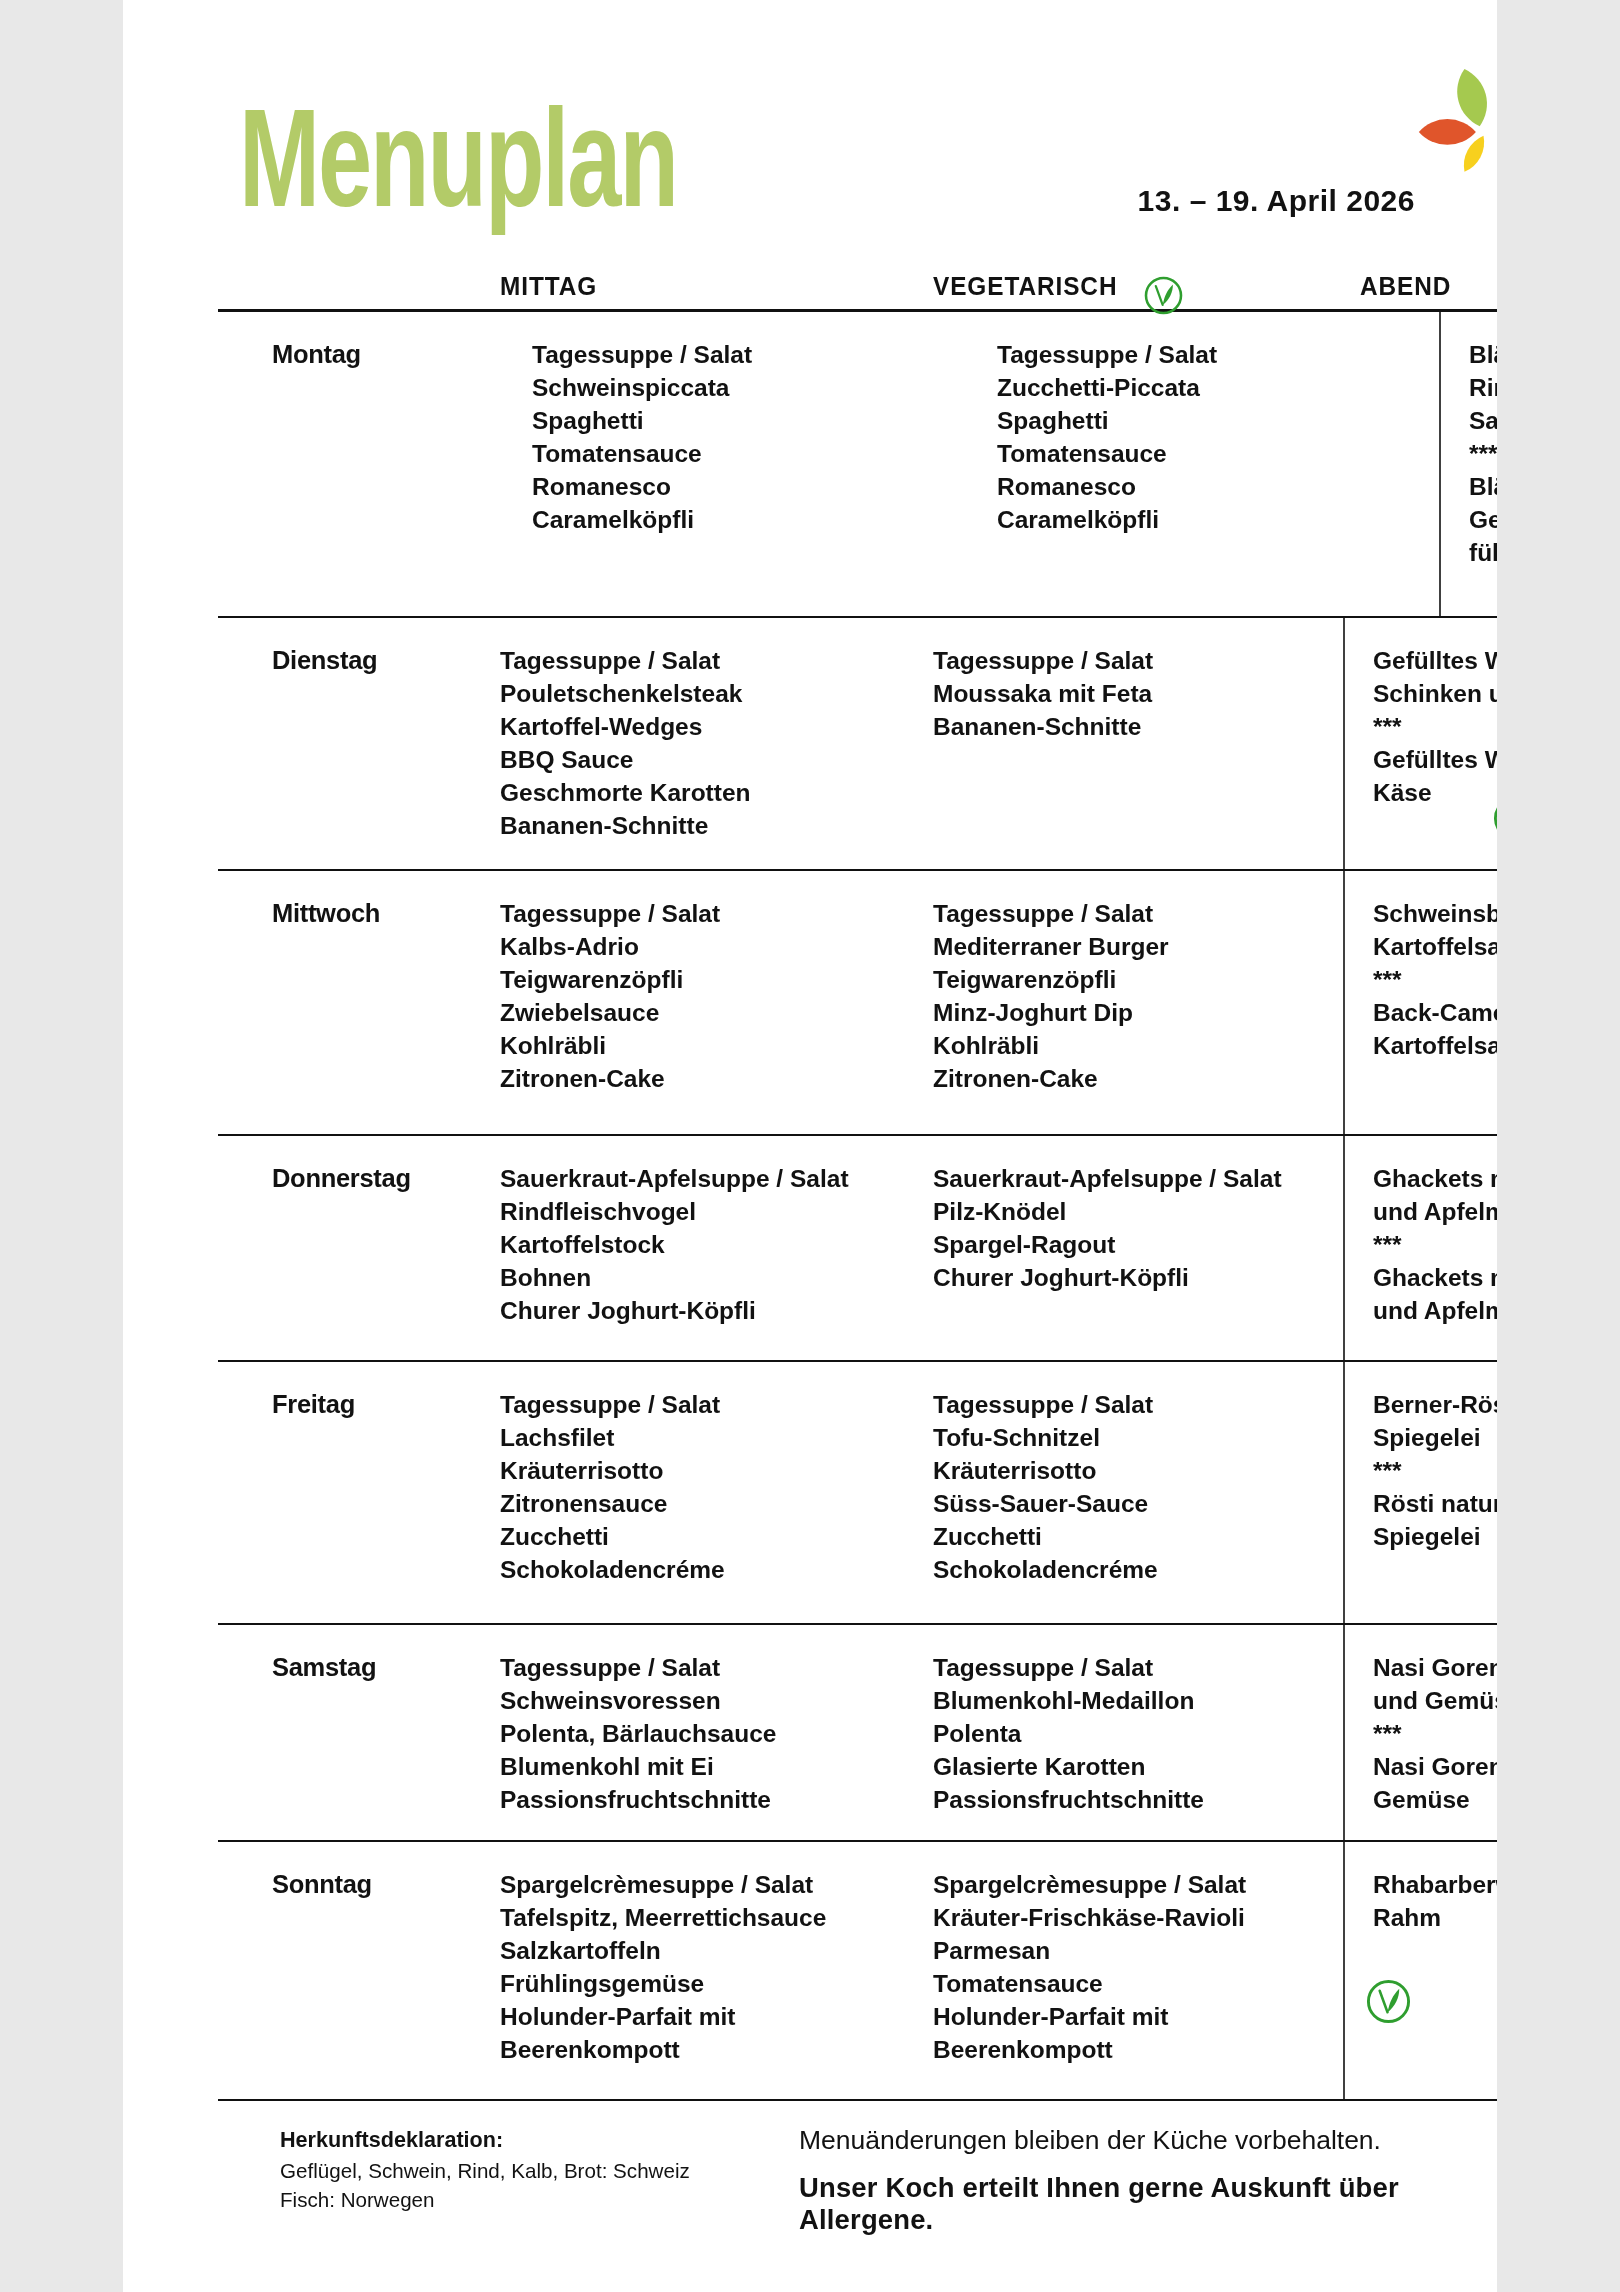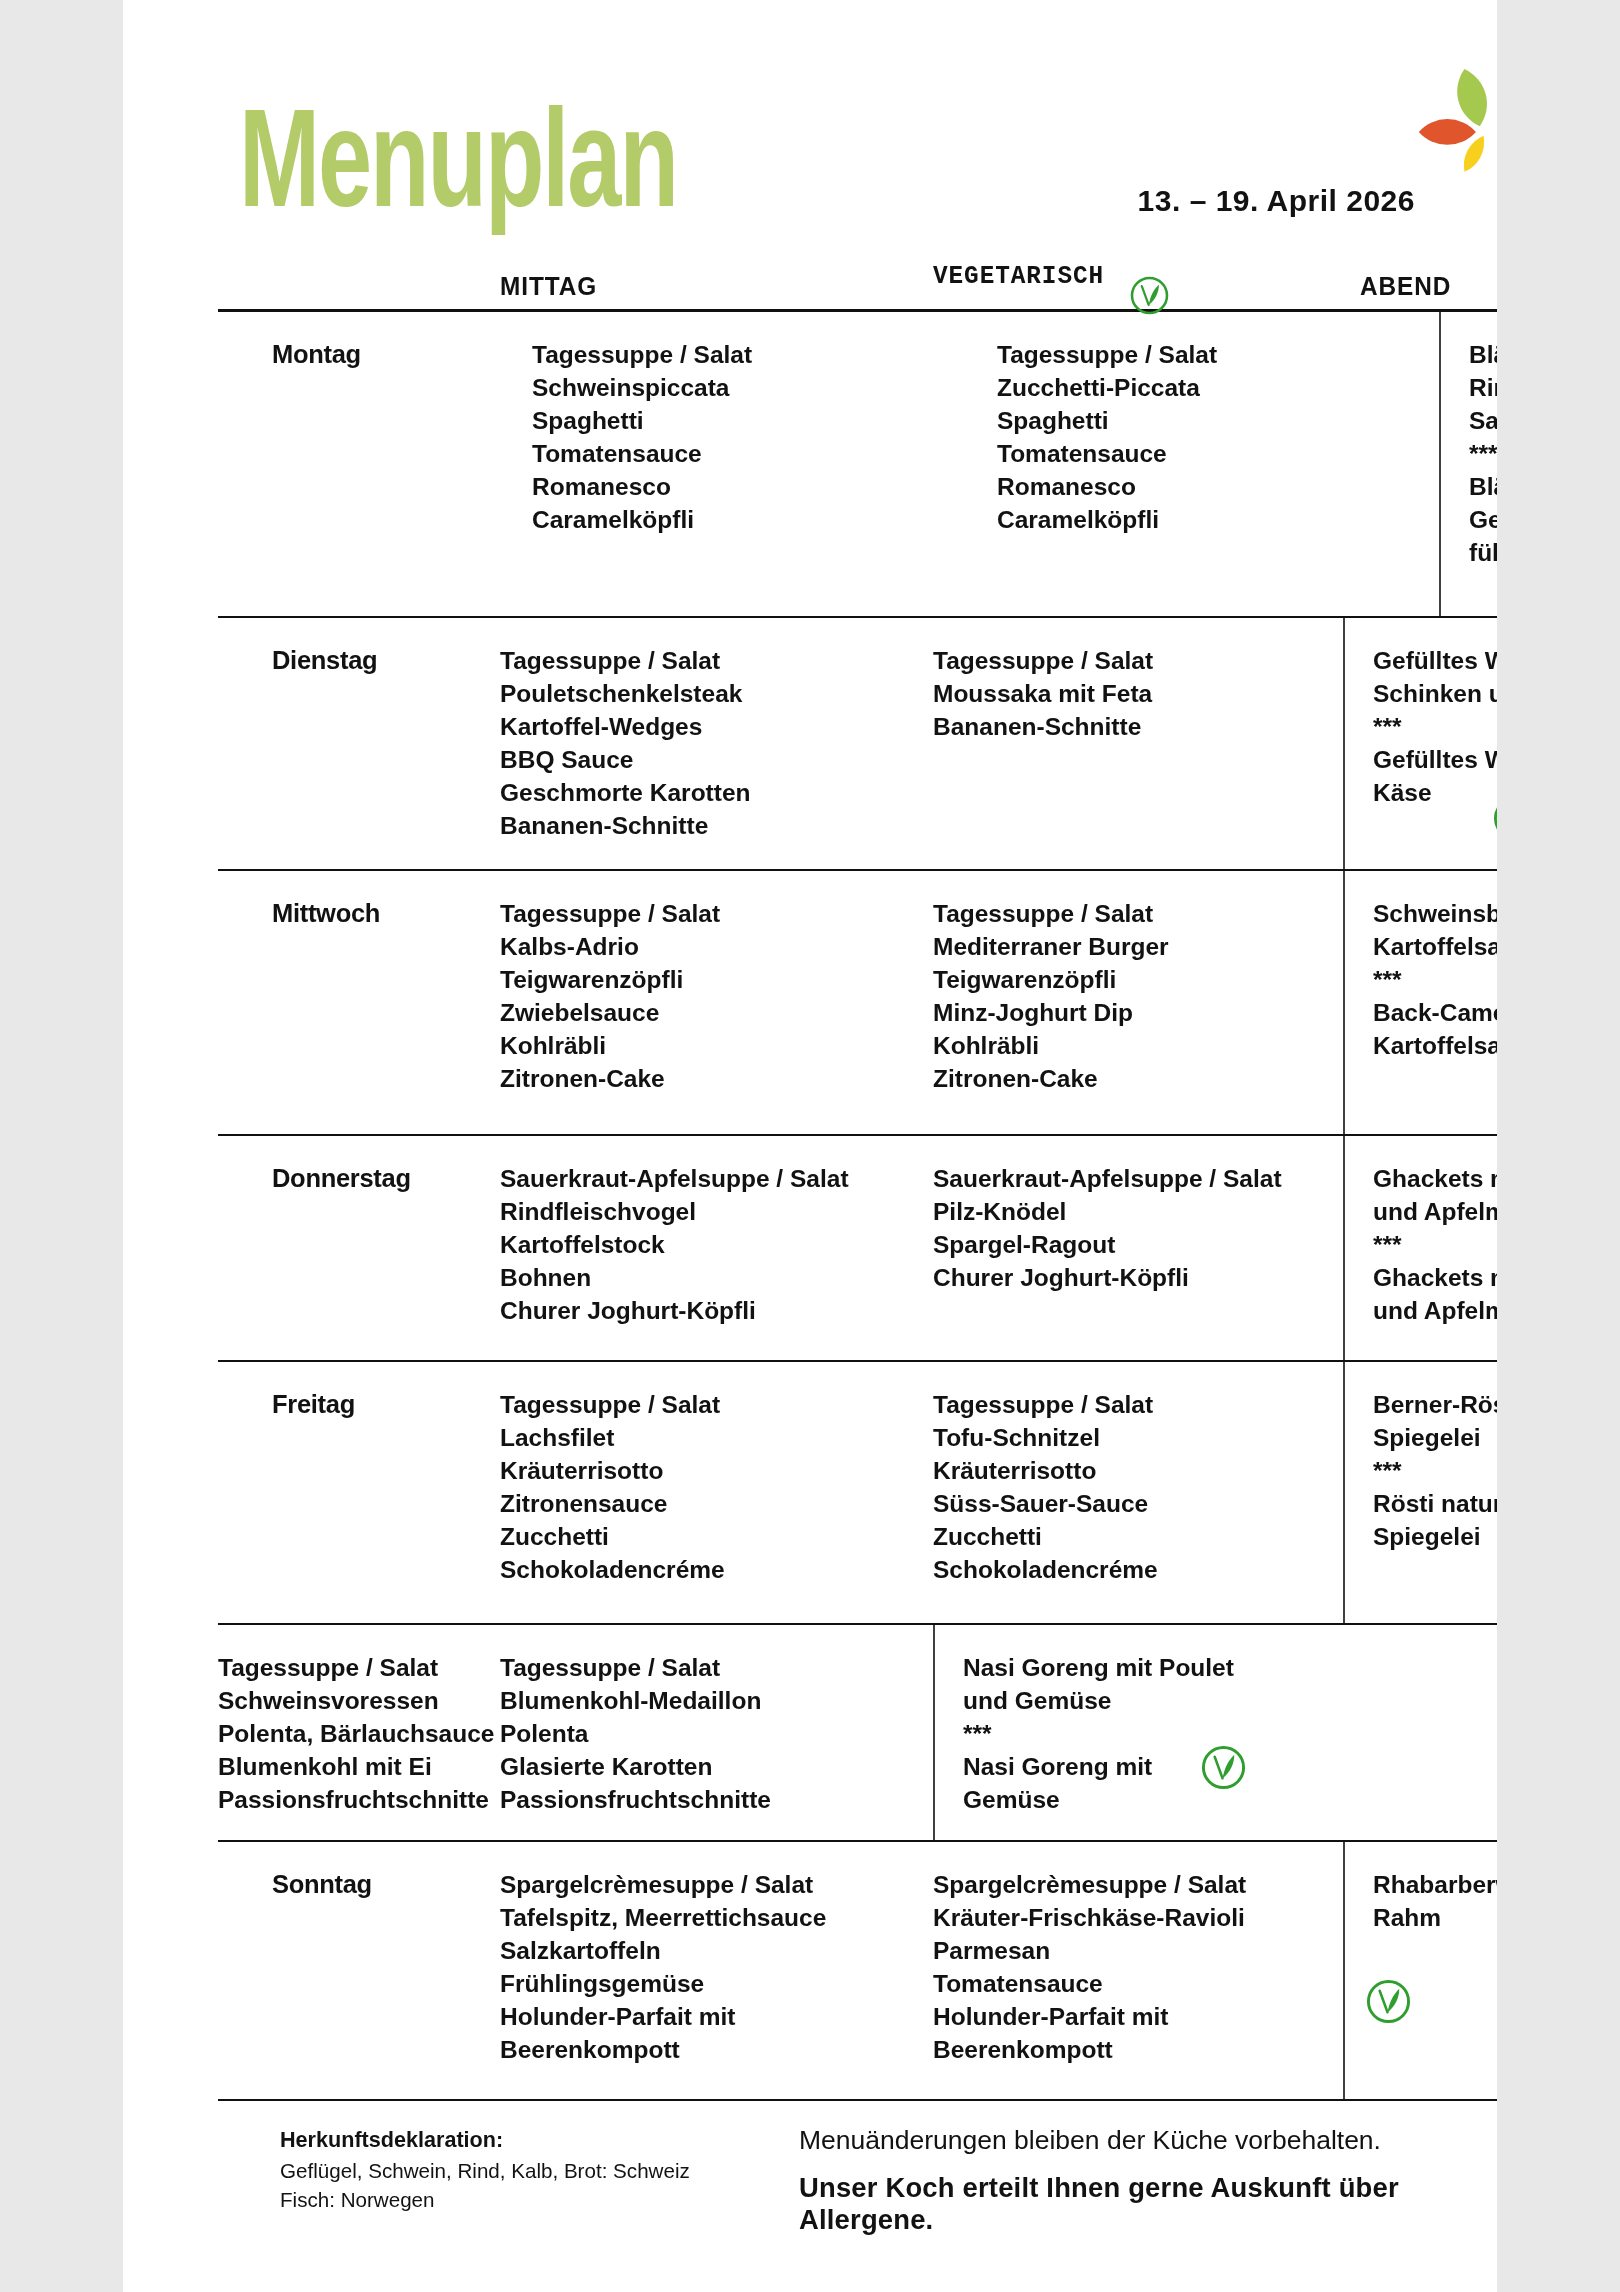--- a/index.html
+++ b/index.html
@@ -22,21 +22,21 @@
     position:absolute;right:82px;top:184px;
     font-size:30px;font-weight:bold;letter-spacing:0.5px;white-space:nowrap;
   }
   
   .menu{position:absolute;left:95px;top:261px;width:1529px;}
   .grid{display:grid;grid-template-columns:282px 433px 410px 404px;box-sizing:border-box;}
   .header-row{border-bottom:3.9px solid #111;padding-bottom:6.9px;align-items:end;}
   .col-head{font-size:26.5px;font-weight:bold;letter-spacing:1px;}
   .col-head .squeeze{display:inline-block;transform:scaleX(0.92);transform-origin:left bottom;}
   .abend-head{padding-left:16.7px;}
-  .veg-head-wrap{display:flex;align-items:flex-start;gap:9.8px;font-family:Liberation Mono, monospace;}
+  .veg-head-wrap{display:flex;align-items:flex-end;gap:9.8px;}
   .header-vb{width:41px;height:41px;display:inline-block;position:relative;top:13.7px;z-index:2;}
   .day-row{border-bottom:2px solid #111;position:relative;}
   .day-row:last-child{border-bottom:2.9px solid #111;}
   .cell{box-sizing:border-box;padding-top:26.5px;font-size:24.5px;line-height:33px;white-space:pre-line;font-weight:bold;}
   .day-cell{padding-left:54px;font-weight:bold;font-size:25.5px;letter-spacing:-0.3px;}
   .abend-cell{border-left:2px solid #404040;padding-left:28px;position:relative;white-space:normal;}
   .menu-text{white-space:pre-line;}
   .row-0{min-height:306px;gap:32px;} .row-1{min-height:253px;} .row-2{min-height:265px;}
   .row-3{min-height:226px;} .row-4{min-height:263px;} .row-5{min-height:217px;}
   .row-6{min-height:259px;}
@@ -236,20 +236,21 @@
             <svg viewBox="-24 -24 48 48">
               <circle cx="0" cy="0" r="20.5" fill="none" stroke="#2f9e2f" stroke-width="3"></circle>
               <path d="M-9,-11 L-1,11" stroke="#2f9e2f" stroke-width="2.6" fill="none" stroke-linecap="round"></path>
               <path d="M-1,11 C1,1 4,-6 11,-13 C11,-4 7,5 -1,11 Z" fill="#2f9e2f"></path>
             </svg>
           </span>
       </div>
     </div>
 
     <div class="grid day-row row-5">
+      <div class="cell day-cell">Samstag</div>
       <div class="cell">Tagessuppe / Salat
 Schweinsvoressen
 Polenta, Bärlauchsauce
 Blumenkohl mit Ei
 Passionsfruchtschnitte</div>
       <div class="cell">Tagessuppe / Salat
 Blumenkohl-Medaillon
 Polenta
 Glasierte Karotten
 Passionsfruchtschnitte</div>

